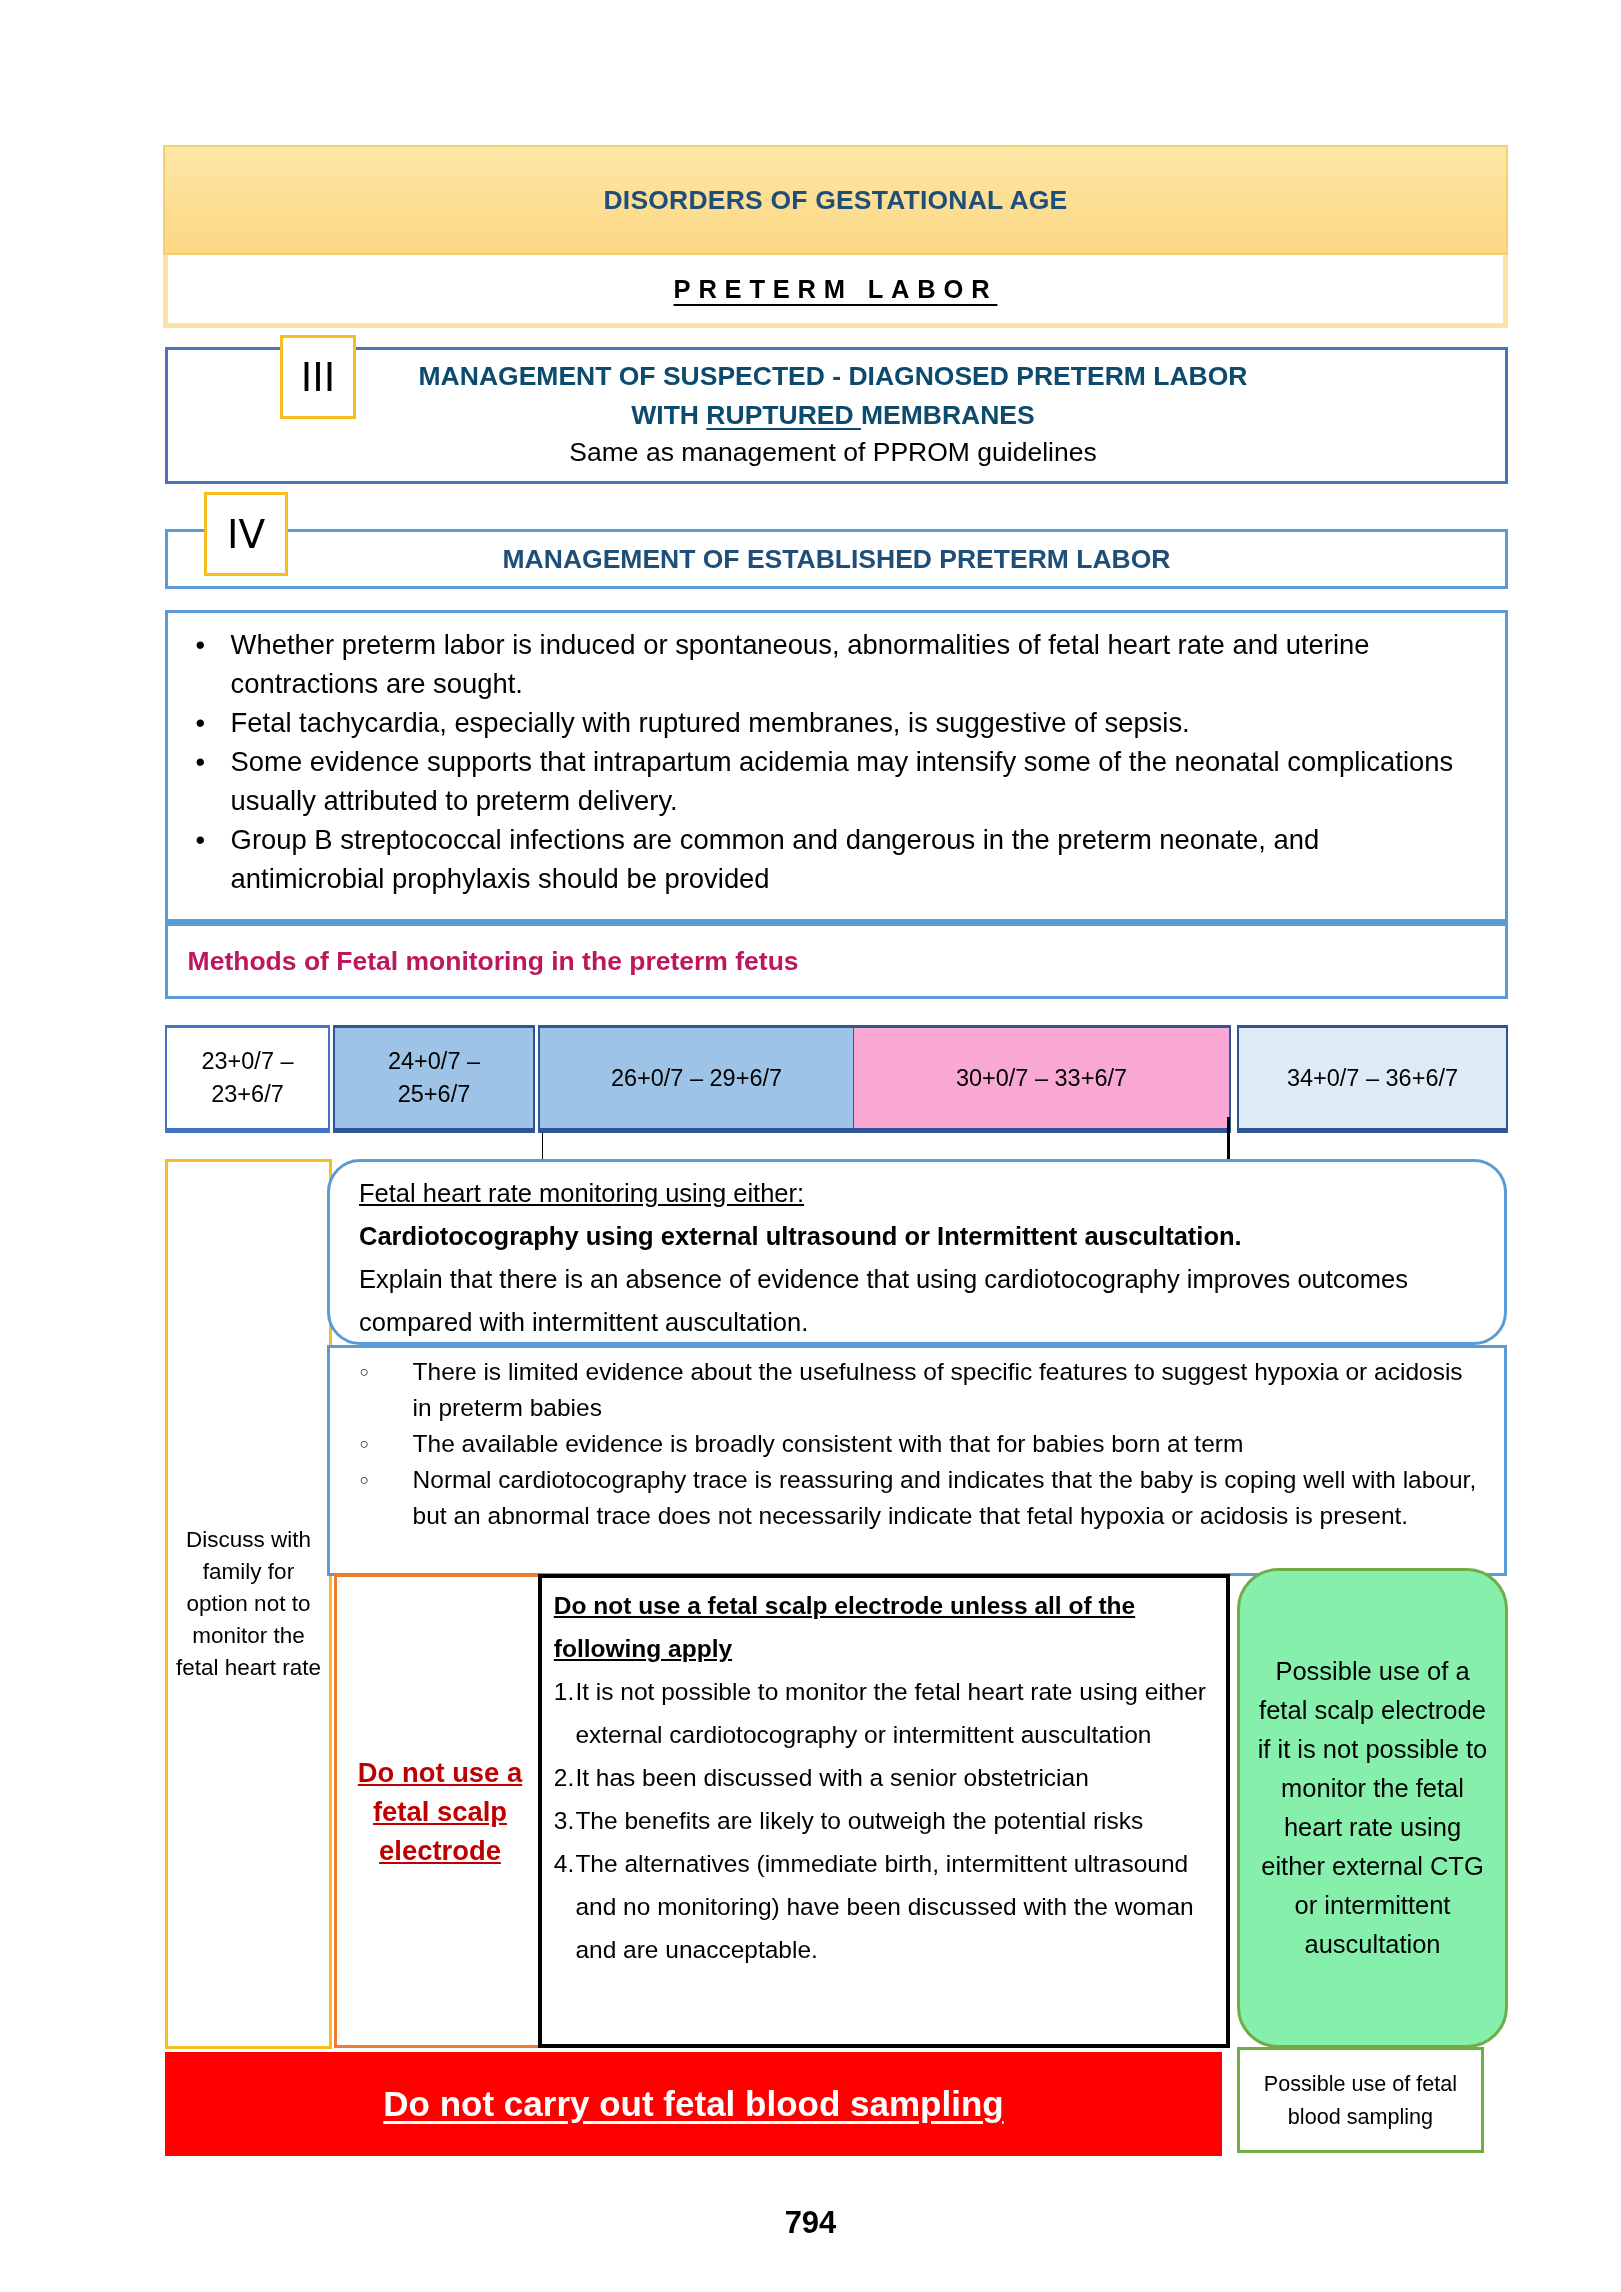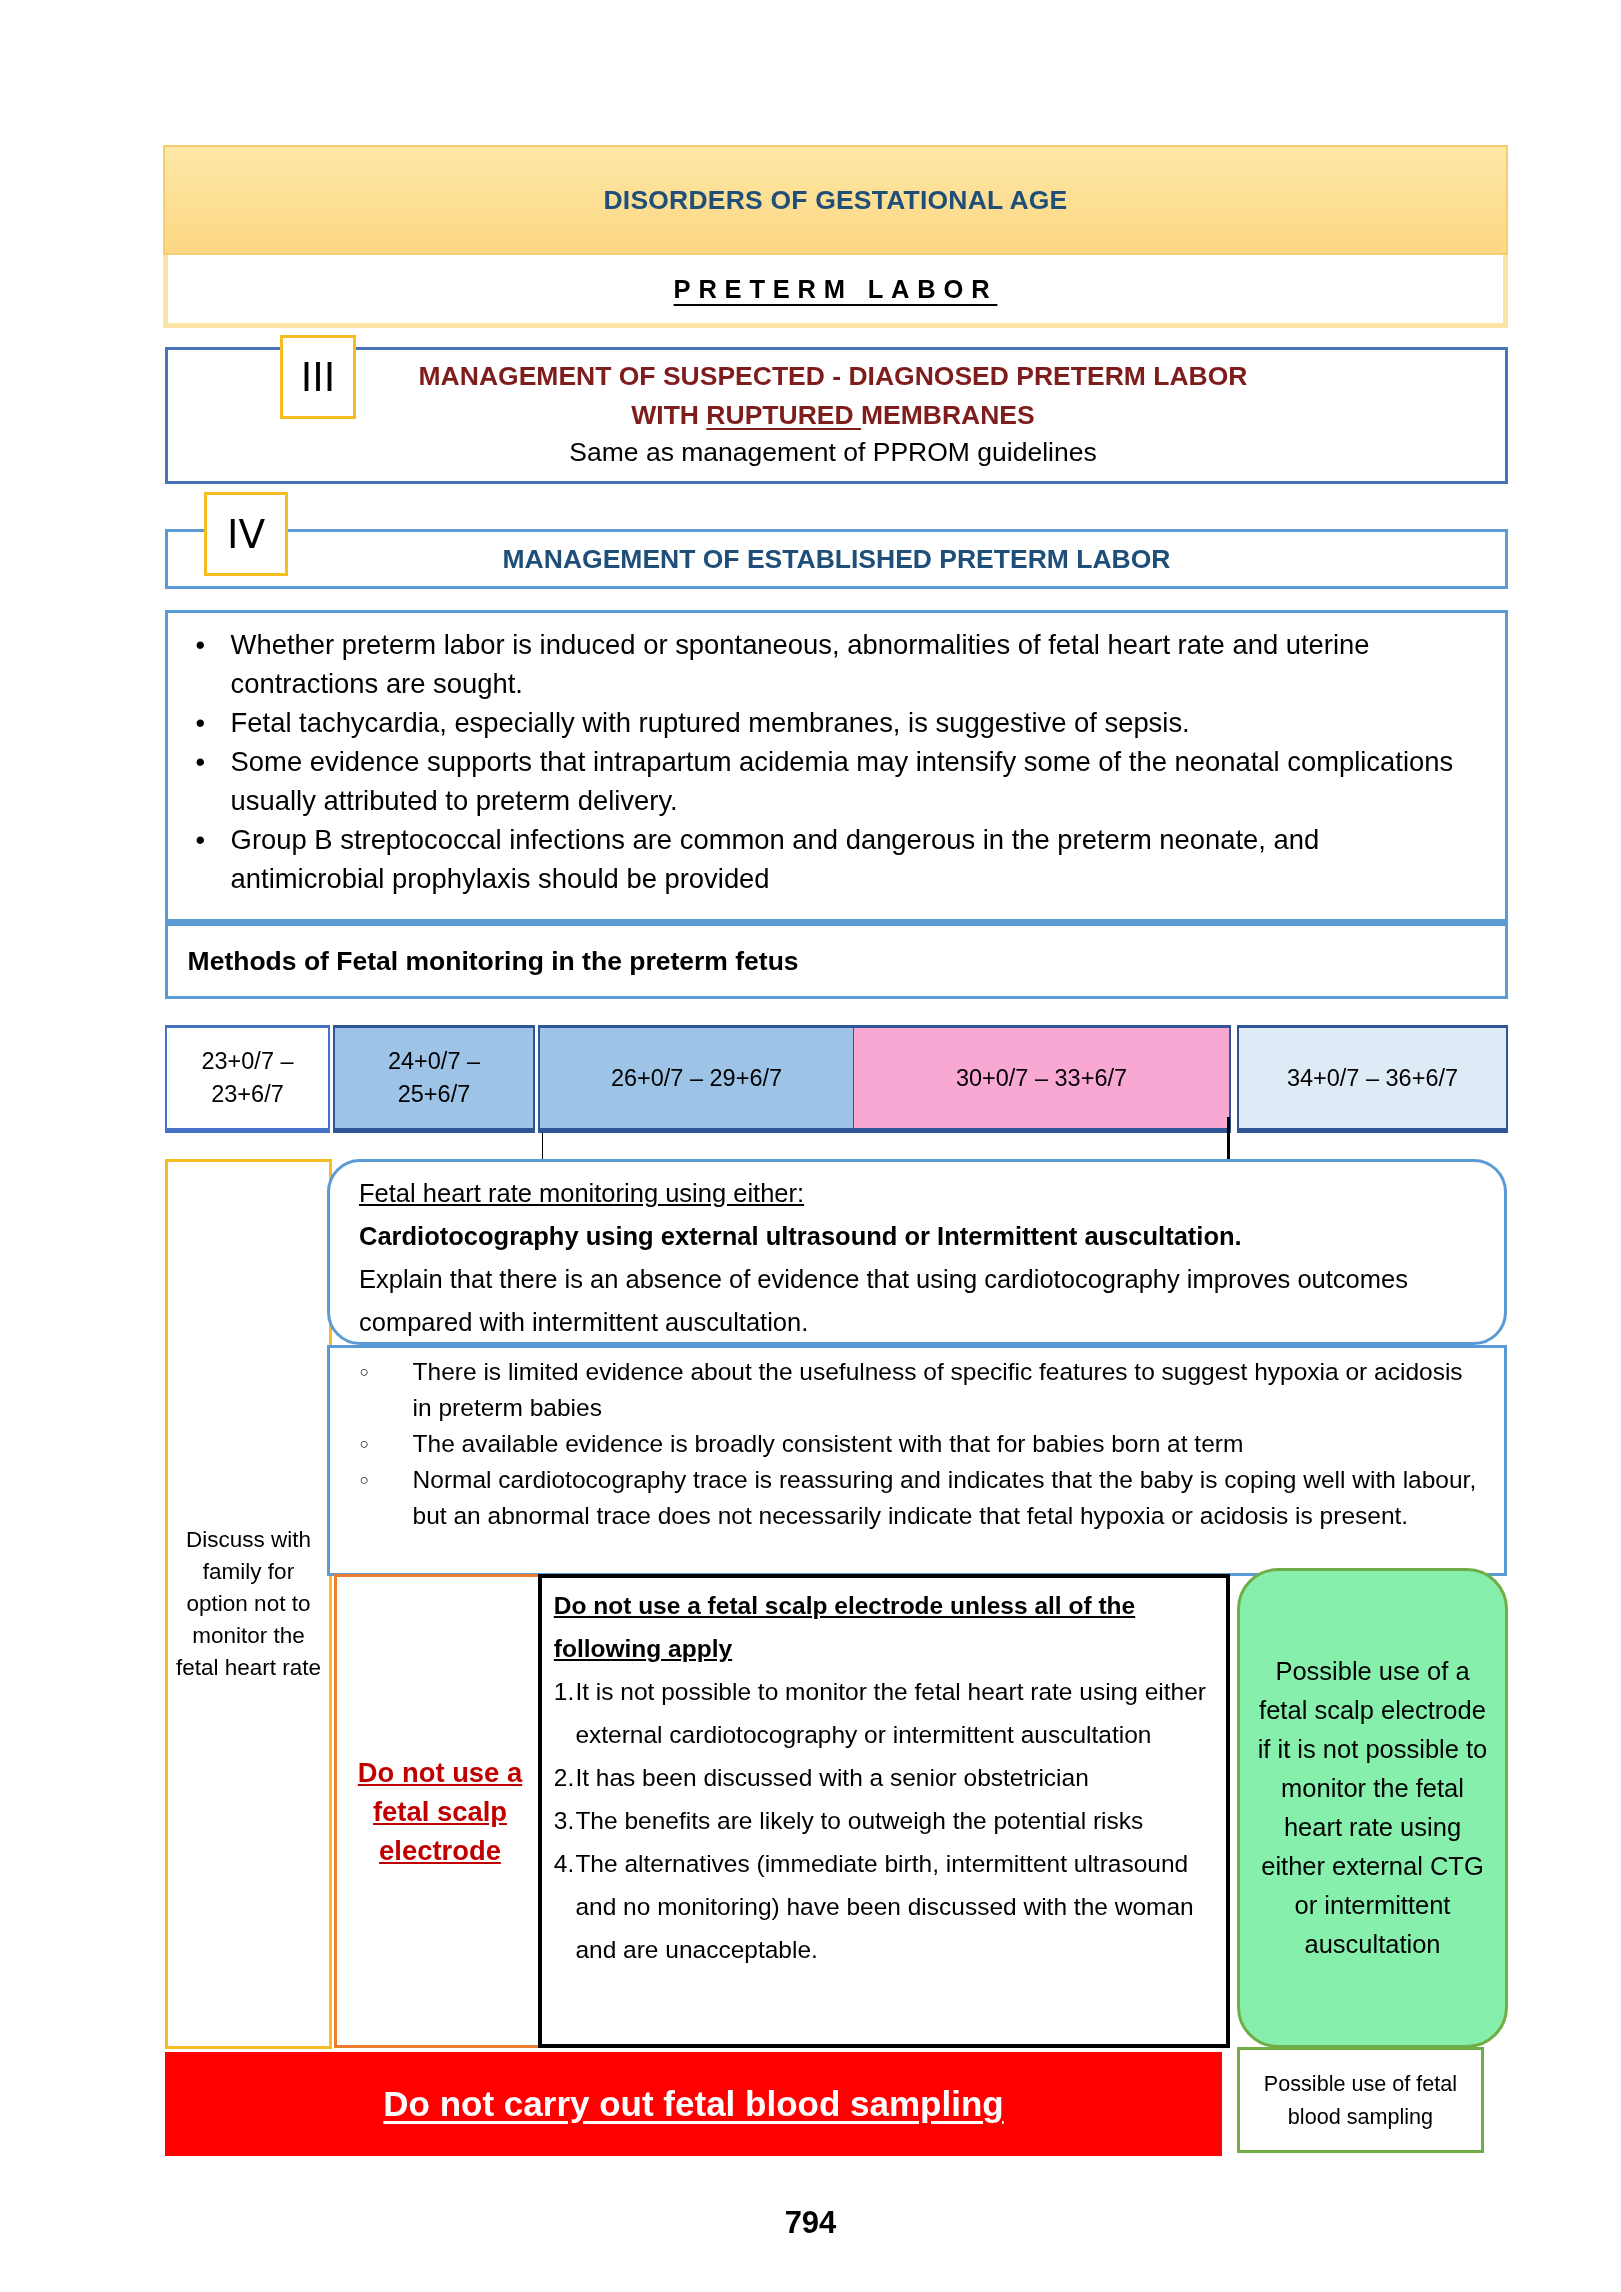--- a/index.html
+++ b/index.html
@@ -15,39 +15,39 @@
   .hdr-sub { left: 163px; top: 255px; width: 1345px; height: 73px;
              border: 5.9px solid #fbe3a6; border-top: none; background: #fff;
              display: flex; align-items: center; justify-content: center; }
   .hdr-sub span { font-weight: bold; font-size: 25.5px; letter-spacing: 7.8px; text-decoration: underline; text-underline-offset: 5.9px; }
 
   
   .sec3 { left: 165px; top: 347px; width: 1343px; height: 137px; border: 3.9px solid #4a74b9; background: #fff; }
   .badge { background: #fff; border: 3.9px solid #f5bd1f; display: flex; align-items: center; justify-content: center;
            font-size: 39px; font-family: "DejaVu Sans", sans-serif; }
   .badge3 { left: 280px; top: 335px; width: 76px; height: 84px; }
-  .sec3-title { left: 294px; top: 357px; width: 1078px; text-align: center; color: #7f1d1d; font-weight: bold; font-size: 26.5px; line-height: 39px; }
+  .sec3-title { left: 294px; top: 357px; width: 1078px; text-align: center; color: #0c4a6e; font-weight: bold; font-size: 26.5px; line-height: 39px; }
   .sec3-title u { text-decoration: underline; text-underline-offset: 3.9px; }
   .sec3-note { left: 294px; top: 437px; width: 1078px; text-align: center; font-size: 26.5px; }
 
   
   .sec4 { left: 165px; top: 529px; width: 1343px; height: 60px; border: 3.9px solid #5b9bd5; background: #fff;
           display: flex; align-items: center; justify-content: center; }
   .sec4 span { color: #1f4e79; font-weight: bold; font-size: 26.5px; }
   .badge4 { left: 204px; top: 492px; width: 84px; height: 84px; }
 
   .bullets { left: 165px; top: 610px; width: 1343px; height: 312px; border: 3.9px solid #5b9bd5; background: #fff;
              padding: 11.8px 39px 0 19.6px; }
   .bullets ul { margin: 0; padding: 0; list-style: none; }
   .bullets li { position: relative; padding-left: 43px; font-size: 27.4px; line-height: 39px; }
   .bullets li::before { content: "\2022"; position: absolute; left: 7.8px; top: 0; }
 
   .methods { left: 165px; top: 921px; width: 1343px; height: 78px; border: 3.9px solid #5b9bd5; border-top-width: 5.9px;
              display: flex; align-items: center; padding-left: 19.6px; background: #fff; }
-  .methods span { color: #000000; font-weight: bold; font-size: 26.5px; }
+  .methods span { color: #be185d; font-weight: bold; font-size: 26.5px; }
 
   
   .ga { display: flex; align-items: center; justify-content: center; text-align: center; font-size: 23.5px; line-height: 33px;
         border: 2.9px solid #2f5597; border-top-width: 3.9px; border-bottom-width: 5.9px; }
   .ga1 { left: 165px; top: 1025px; width: 165px; height: 108px; background: #fff; border-color: #4472c4; }
   .ga2 { left: 333px; top: 1025px; width: 202px; height: 108px; background: #9dc3e6; }
   .ga3 { left: 538px; top: 1025px; width: 316px; height: 108px; background: #9dc3e6; border-right: 1px solid #2f5597; }
   .ga4 { left: 853px; top: 1025px; width: 378px; height: 108px; background: #f9a8d4; border-left: 1px solid #2f5597; }
   .ga5 { left: 1237px; top: 1025px; width: 271px; height: 108px; background: #deebf7; }
   .vline { background: #000; }

